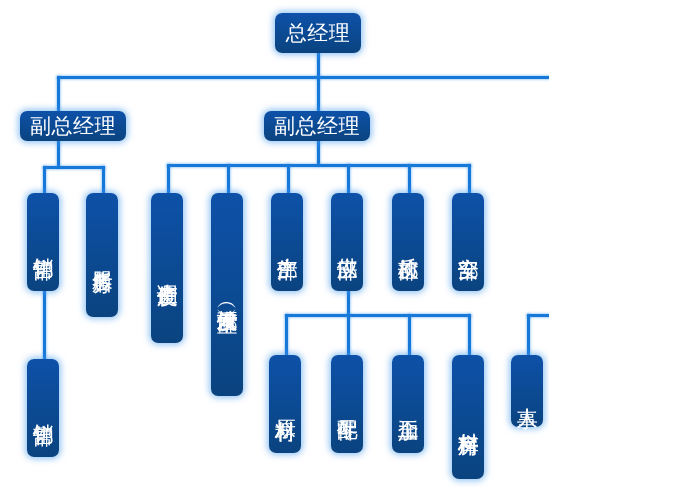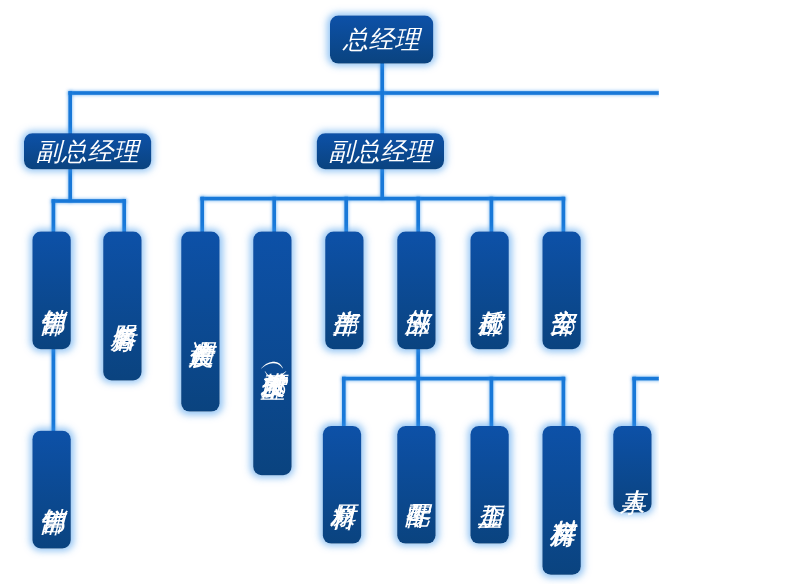--- a/index.html
+++ b/index.html
@@ -9,21 +9,20 @@
   }
   body {
     font-family: "DejaVu Sans", "Liberation Sans", sans-serif;
   }
   #chart-root {
     position: relative;
     width: 549px;
     height: 487px;
     background: #ffffff;
     overflow: hidden;
-    font-style: italic;
   }
 
   
   .conn {
     position: absolute;
     background: #1878d8;
     box-shadow: 0 0 3px rgba(40,140,235,0.75);
   }
   .conn.h { height: 3px; }
   .conn.v { width: 3px; }

